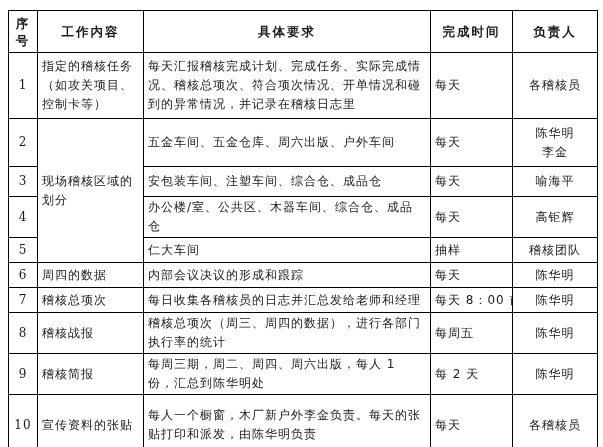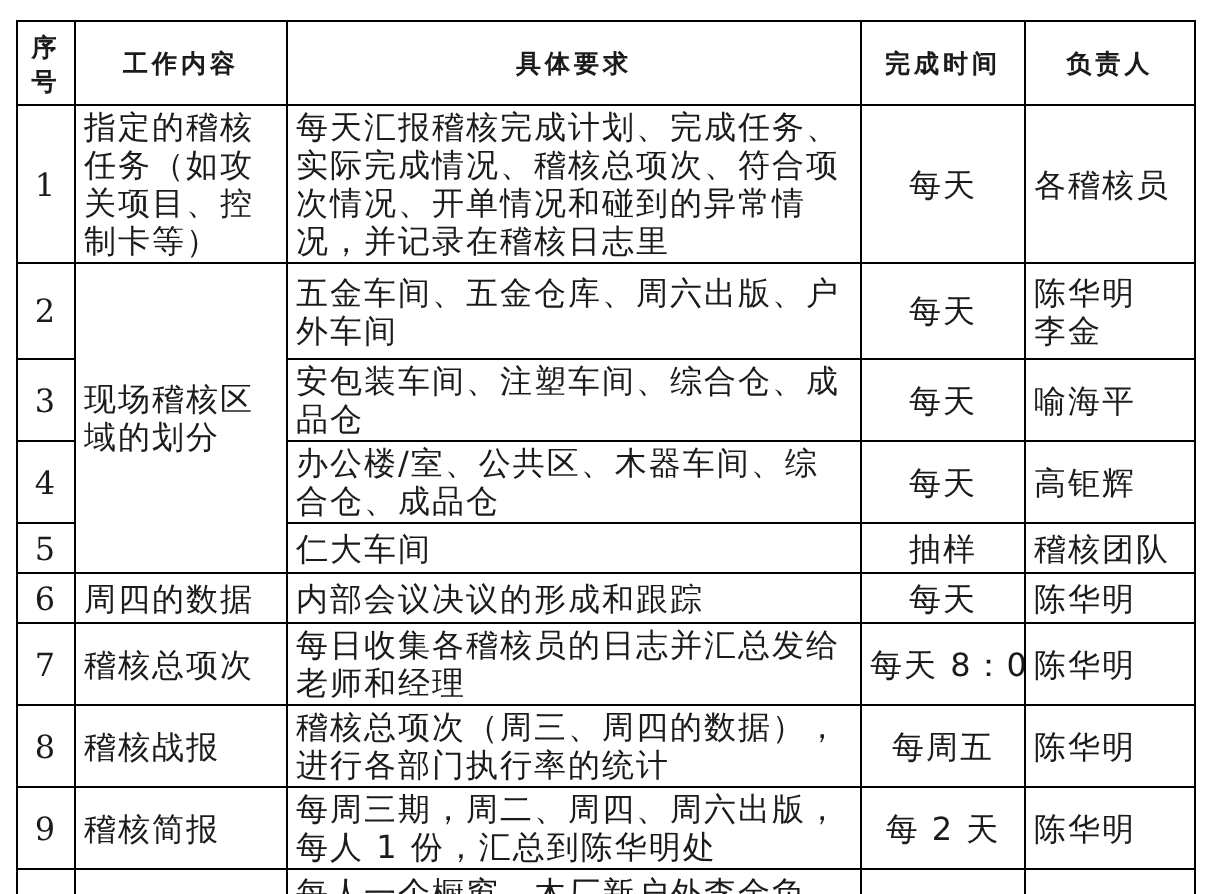--- a/index.html
+++ b/index.html
@@ -13,21 +13,21 @@
   }
   .sheet { position:absolute; left:8px; top:10px; }
   table.audit {
     border-collapse:collapse;
     table-layout:fixed;
     width:589px;
   }
   .audit th, .audit td {
     border:1px solid #000;
     vertical-align:middle;
-    font-size:16px;
+    font-size:12px;
     line-height:19px;
     letter-spacing:1px;
     padding:1px 4px;
     overflow:hidden;
   }
   .audit th {
     font-weight:bold;
     text-align:center;
     font-size:12.5px;
     letter-spacing:2px;
@@ -35,22 +35,22 @@
     padding:2px 1px;
   }
   .c-no {
     text-align:center;
     font-family:"DejaVu Serif", serif;
     letter-spacing:0;
     padding:1px;
   }
   .c-content { text-align:left; padding:2px 6px; }
   .c-req { text-align:left; padding:2px 7px; word-break:break-all; }
-  .c-time { text-align:center; white-space:nowrap; letter-spacing:0; padding:1px 2px; }
-  .c-owner { white-space:pre-line; letter-spacing:1px; padding:1px 2px; }
+  .c-time { white-space:nowrap; letter-spacing:0; padding:1px 2px; }
+  .c-owner { text-align:center; white-space:pre-line; letter-spacing:1px; padding:1px 2px; }
   tr.h-head { height:42px;padding-left:16px; }
   tr.h-r1  { height:66px; }
   tr.h-r2  { height:48px; }
   tr.h-r3  { height:30px; }
   tr.h-r4  { height:30px; }
   tr.h-r5  { height:25px; }
   tr.h-r6  { height:25px; }
   tr.h-r7  { height:25px; }
   tr.h-r8  { height:37px; }
   tr.h-r9  { height:38px; }

